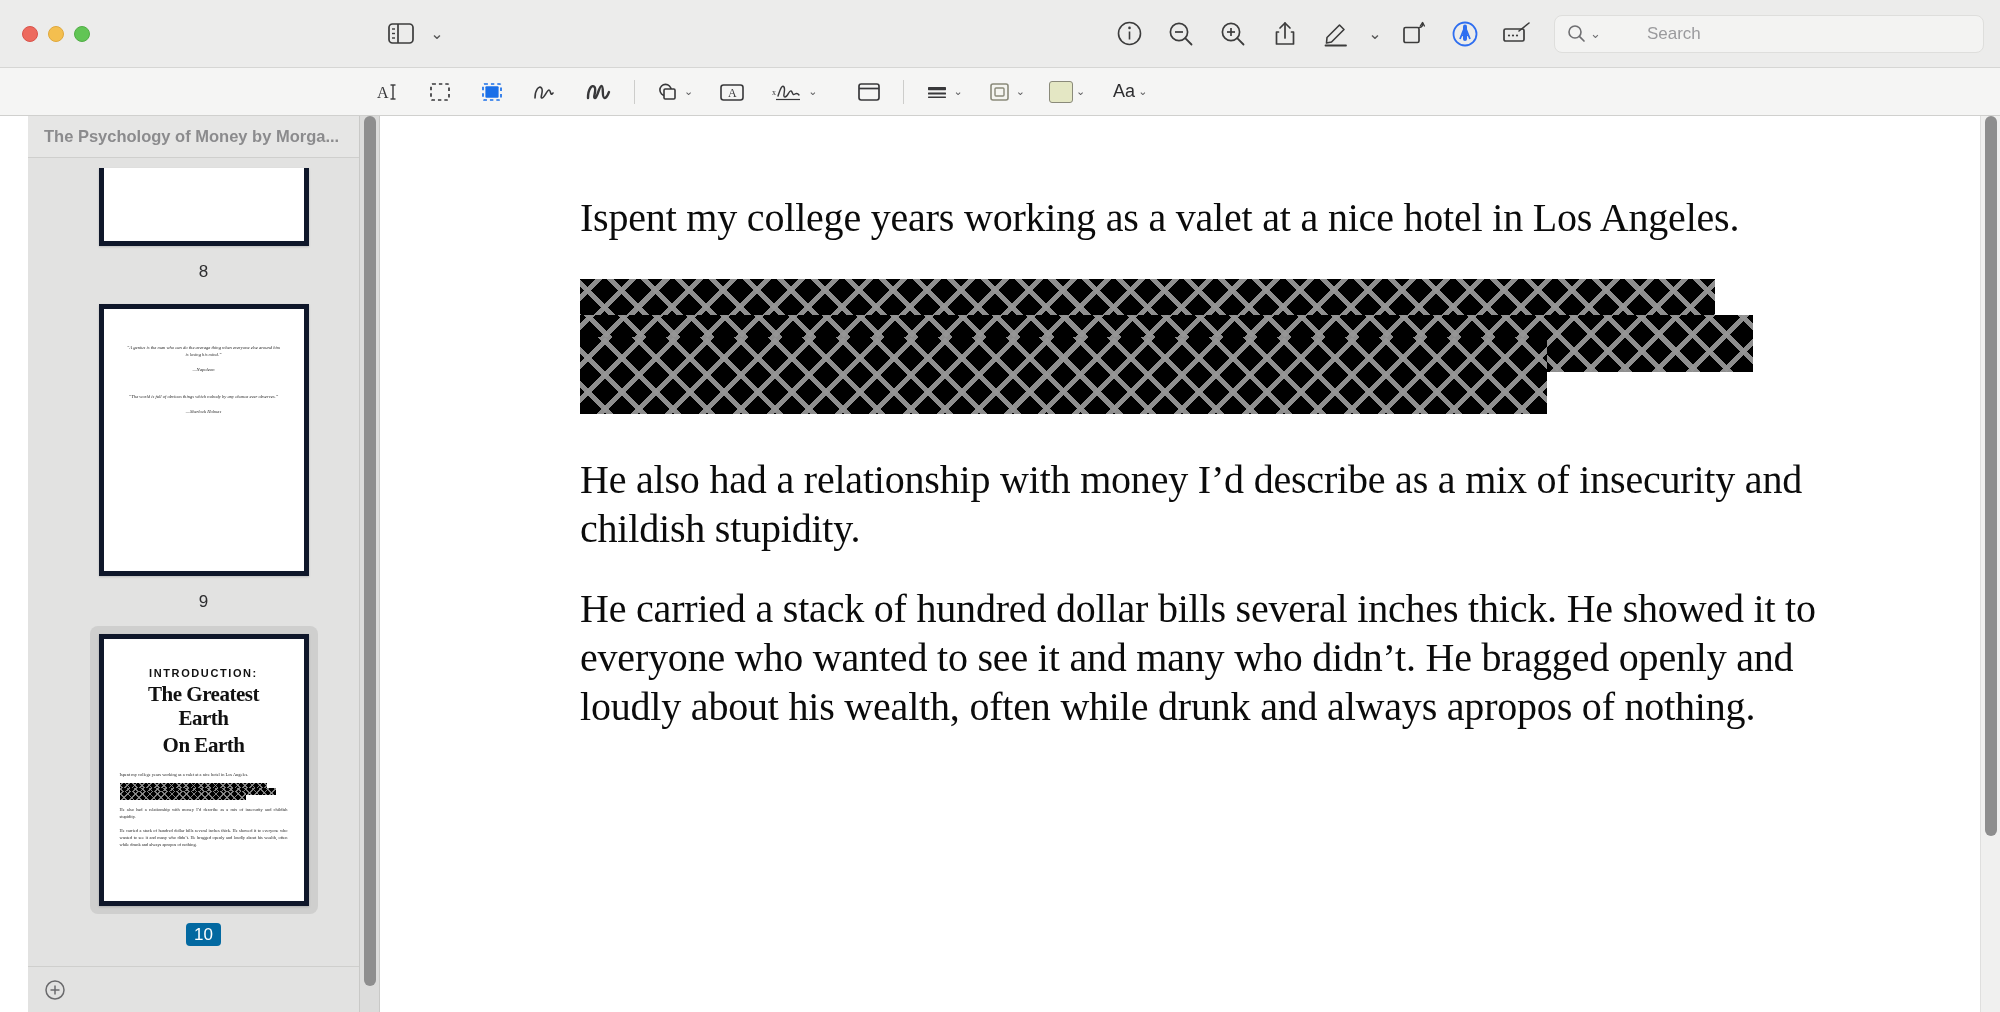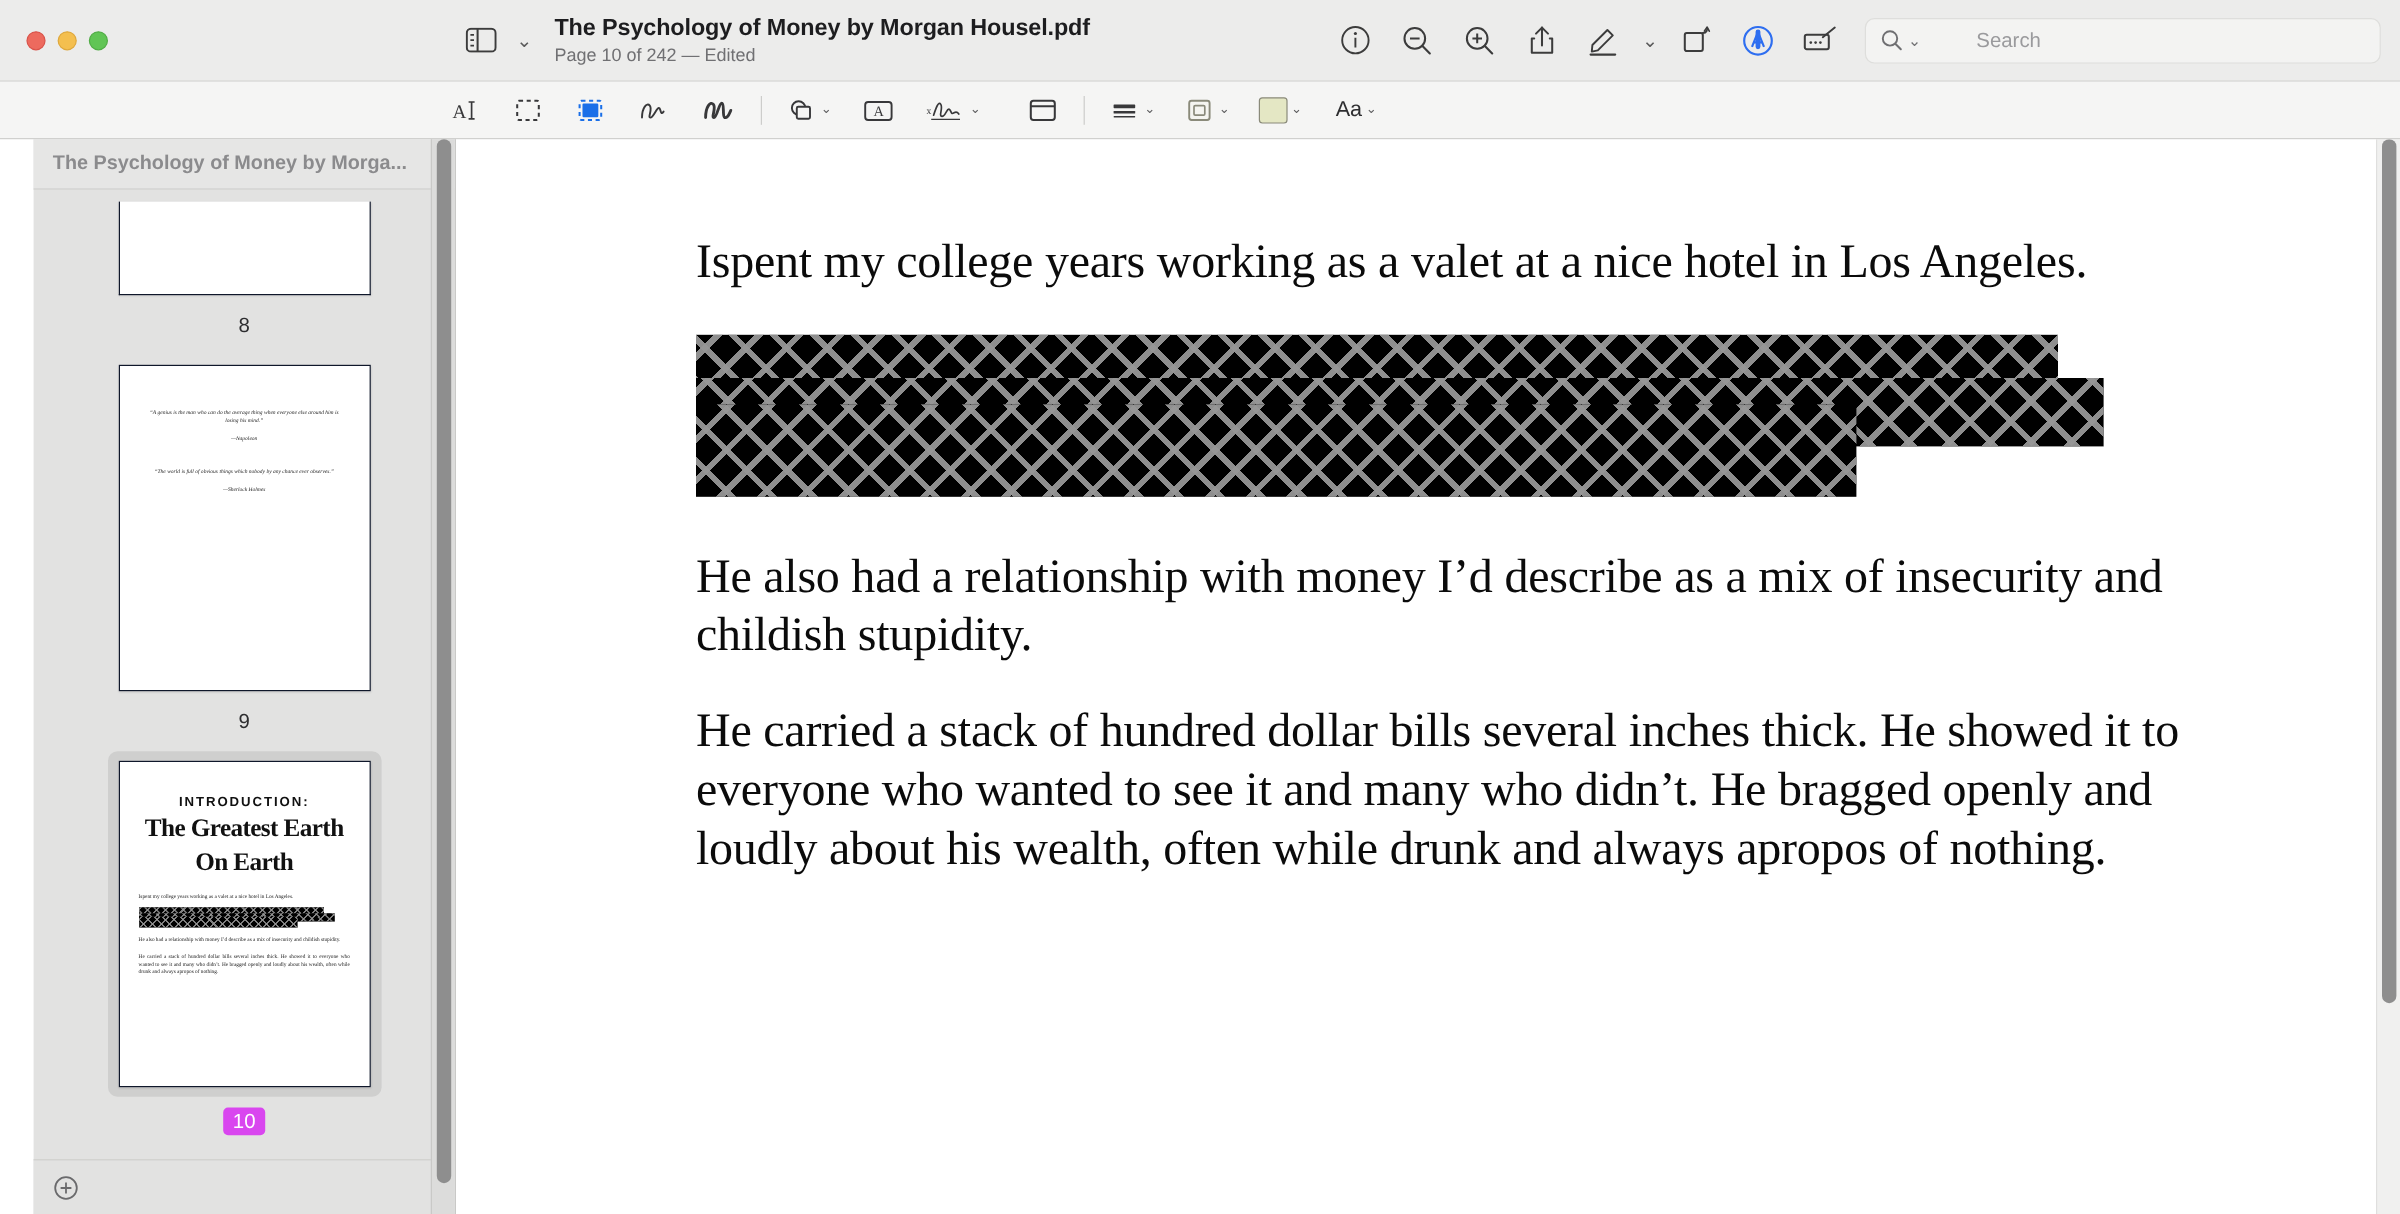--- a/index.html
+++ b/index.html
@@ -84,30 +84,30 @@
     background: #e6e6e5;
     white-space: nowrap; overflow: hidden;
   }
   .sb-scroll { flex: 1; overflow: hidden; position: relative; padding-top: 2px; }
 
   .thumb-item { display:flex; flex-direction:column; align-items:center; }
   .thumb-sel-box { padding: 8px 9px; border-radius: 8px; }
   .thumb-sel-box.selected { background: #cfcfce; }
   .thumb-page {
     width: 210px; background:#fff;
-    border: 1px solid #0f172a;
+    border: 5px solid #0f172a;
     box-shadow: 0 1px 2px rgba(0,0,0,0.16);
     overflow:hidden; position: relative;
   }
   .thumb-num {
     font-size: 17px; color:#2d2d2f; margin: 9px 0 16px 0;
     line-height: 1;
   }
   .thumb-num.badge {
-    background:#d946ef; color:#fff; border-radius: 4px;
+    background:#0369a1; color:#fff; border-radius: 4px;
     padding: 3px 8px; font-weight: 500;
   }
 
   
   .tp-quotes { padding: 36px 22px 0 22px; text-align:center; font-family:"Liberation Serif", serif; }
   .tp-q { font-size: 4.6px; font-style: italic; color:#1c1c1c; line-height: 1.5; }
   .tp-attr { font-size: 4.6px; font-style: italic; color:#1c1c1c; margin-top: 8px; }
   .tp-gap { height: 22px; }
 
   .tp-intro { padding: 28px 18px 0 18px; text-align:center; font-family:"Liberation Serif", serif; }
@@ -186,24 +186,20 @@
           <rect x="1" y="1" width="24" height="19" rx="3.5" stroke="#3c3c3c" stroke-width="1.7"></rect>
           <line x1="10" y1="1" x2="10" y2="20" stroke="#3c3c3c" stroke-width="1.7"></line>
           <line x1="4" y1="6" x2="7" y2="6" stroke="#3c3c3c" stroke-width="1.4"></line>
           <line x1="4" y1="10.5" x2="7" y2="10.5" stroke="#3c3c3c" stroke-width="1.4"></line>
           <line x1="4" y1="15" x2="7" y2="15" stroke="#3c3c3c" stroke-width="1.4"></line>
         </svg>
       </div>
       <div class="tb-chevron" style="font-size:16px;">⌄</div>
     </div>
 
-    <div class="doc-title-wrap">
-      <div class="doc-title">The Psychology of Money by Morgan Housel.pdf</div>
-      <div class="doc-sub">Page 10 of 242 — Edited</div>
-    </div>
 
     <div class="tb-right">
       <div class="tb-btn">
         <svg width="27" height="27" viewBox="0 0 27 27" fill="none">
           <circle cx="13.5" cy="13.5" r="11" stroke="#3c3c3c" stroke-width="1.6"></circle>
           <circle cx="13.5" cy="7.9" r="1.3" fill="#3c3c3c"></circle>
           <line x1="13.5" y1="11.5" x2="13.5" y2="19.5" stroke="#3c3c3c" stroke-width="1.6"></line>
         </svg>
       </div>
       <div class="tb-btn">

